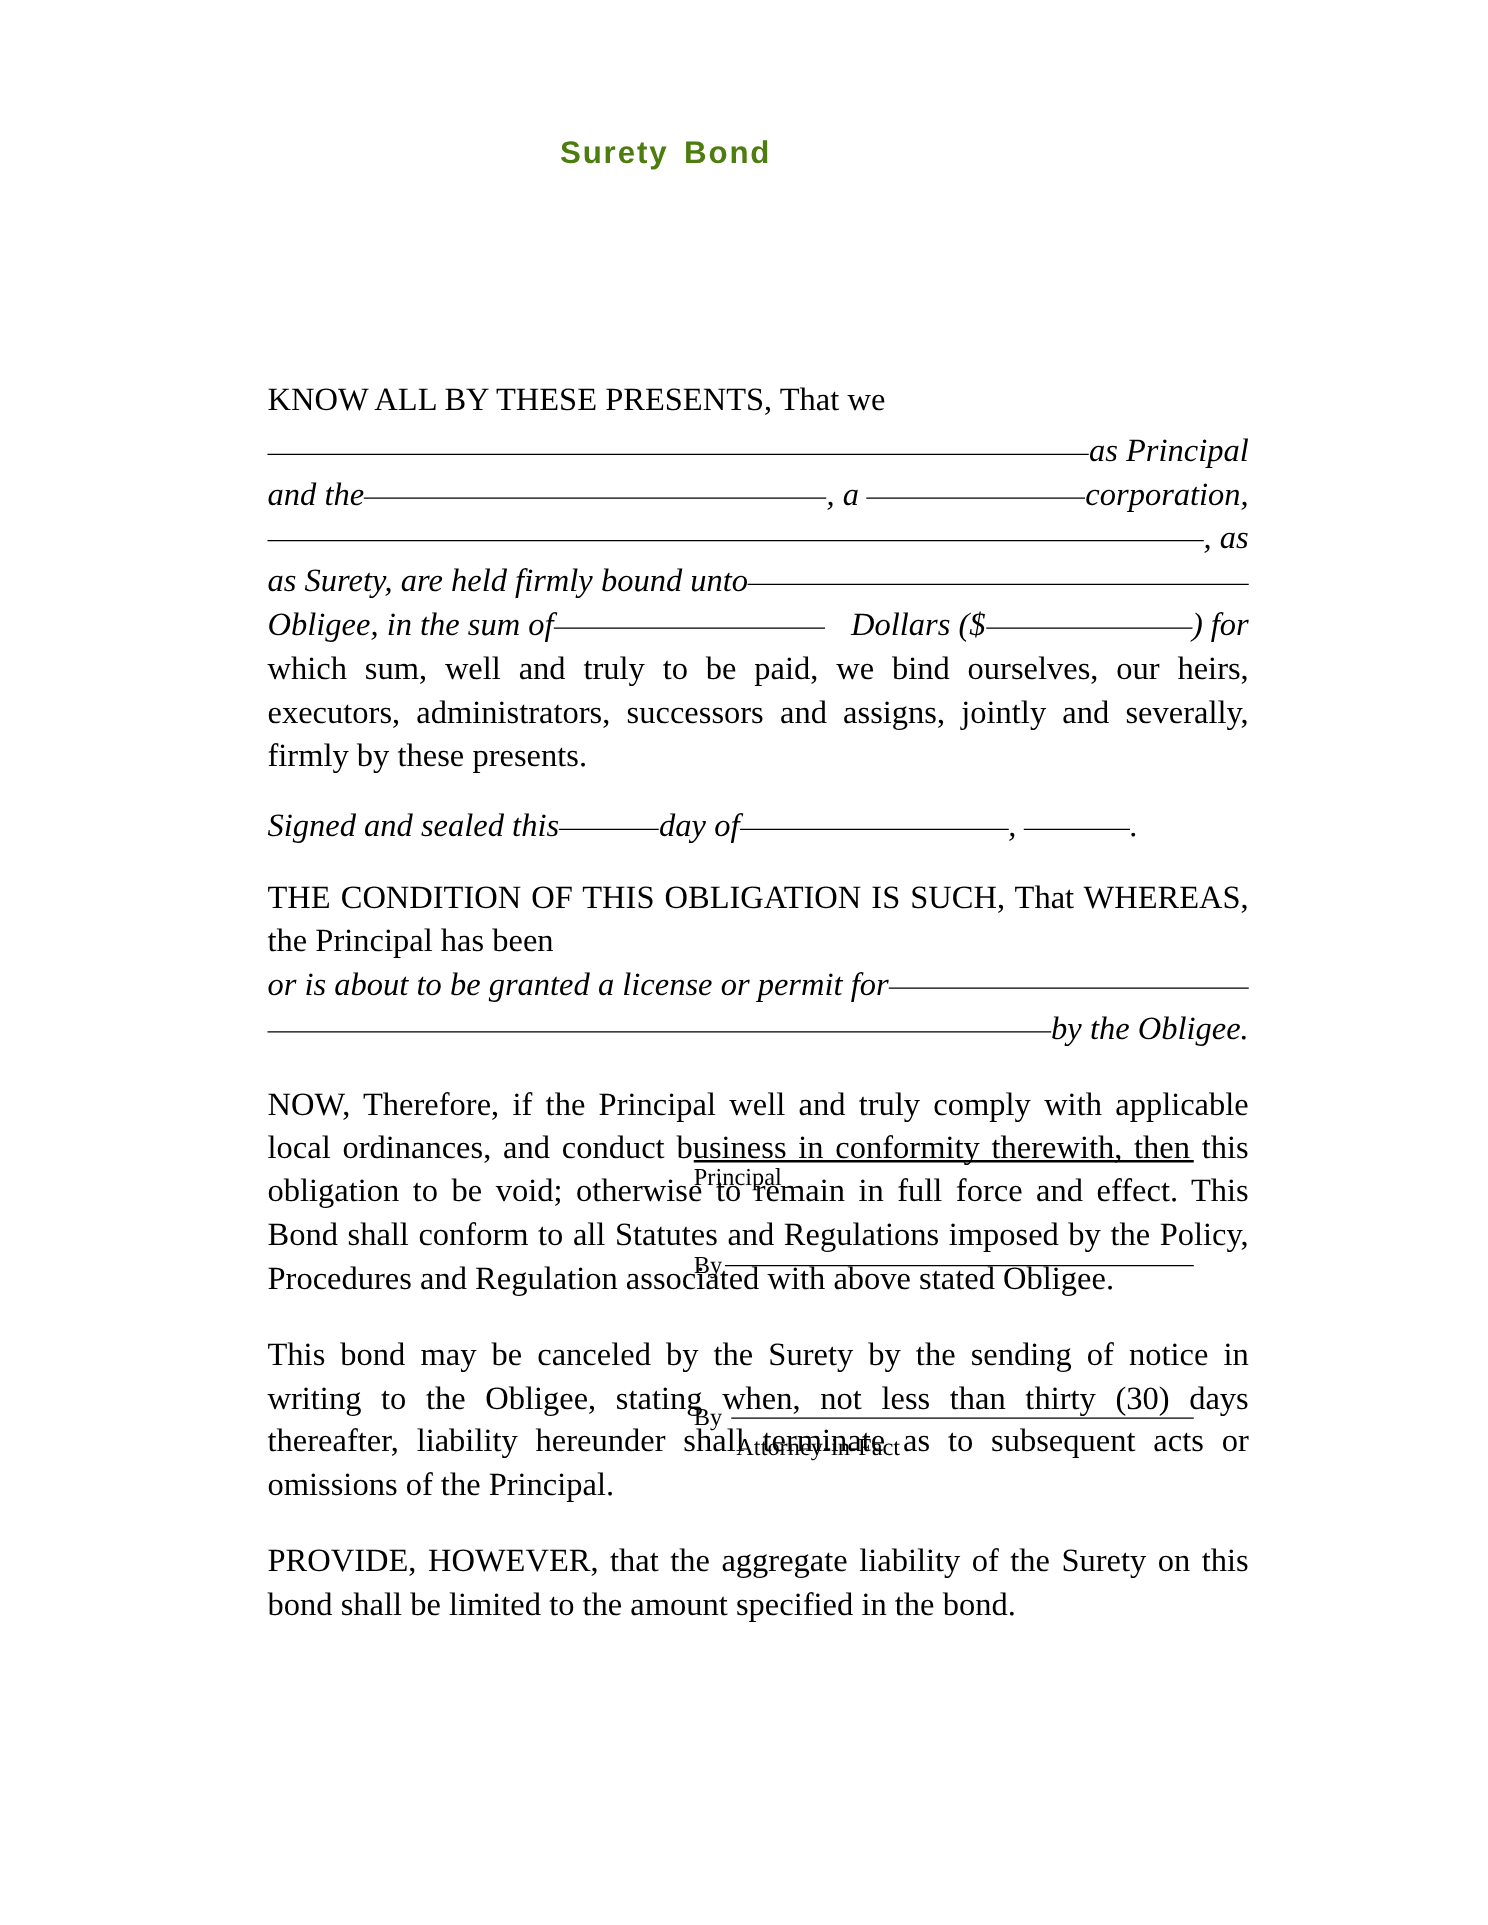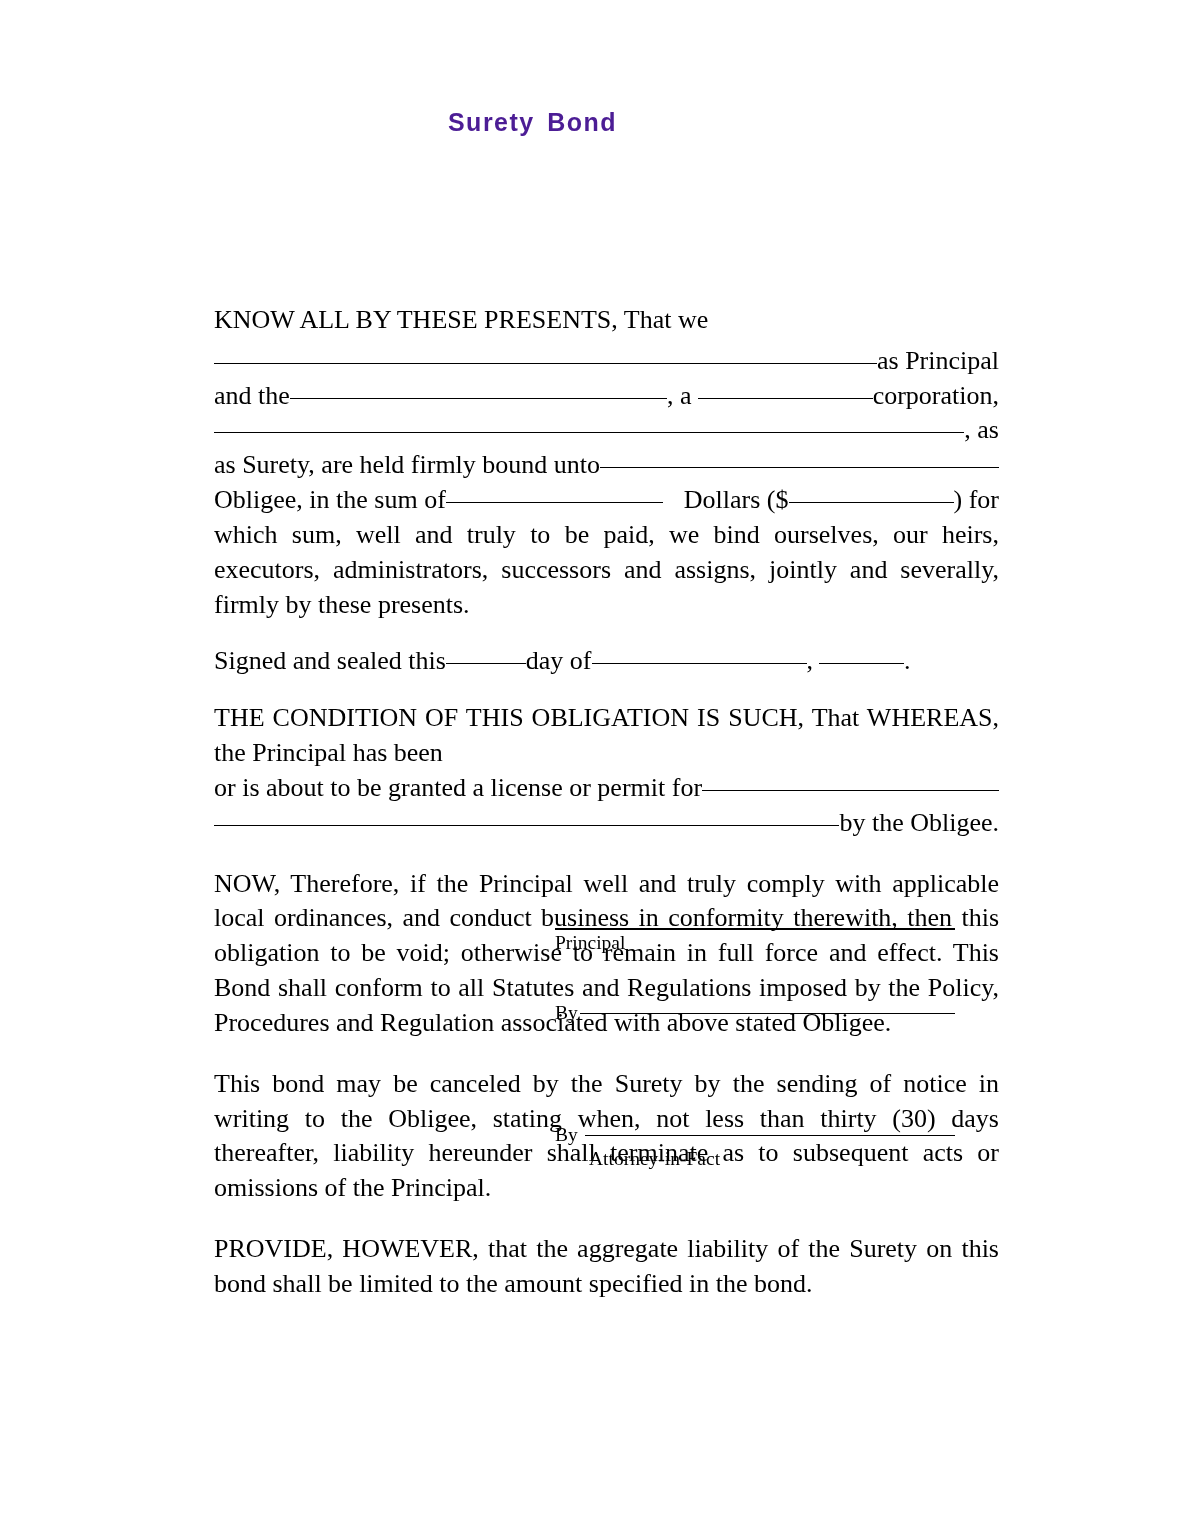--- a/index.html
+++ b/index.html
@@ -27,21 +27,21 @@
     position: absolute;
     left: 0;
     top: 108px;
     width: 1065px;
     text-align: center;
     font-family: "Liberation Sans", "DejaVu Sans", sans-serif;
     font-size: 25px;
     font-weight: bold;
     letter-spacing: 1.5px;
     word-spacing: 4px;
-    color: #4c1d95;
+    color: #4d7c0f;
   }
 
   
   .header-fields {
     position: absolute;
     left: 770px;
     top: 190px;
     width: 300px;
   }
   .hf-row {
@@ -78,20 +78,21 @@
     margin: 0;
   }
   .para.last-nojust > :last-child { }
   .spacer-md { height: 22px; }
   .spacer-lg { height: 26px; }
 
   .line-row {
     display: flex;
     align-items: baseline;
     white-space: nowrap;
+    font-style: italic;
   }
   .line-row .grow {
     flex: 1 1 auto;
     border-bottom: 1.6px solid #000;
     height: 0;
     position: relative;
     top: -5px;
   }
   .line-row .txt { flex: 0 0 auto; }
 

